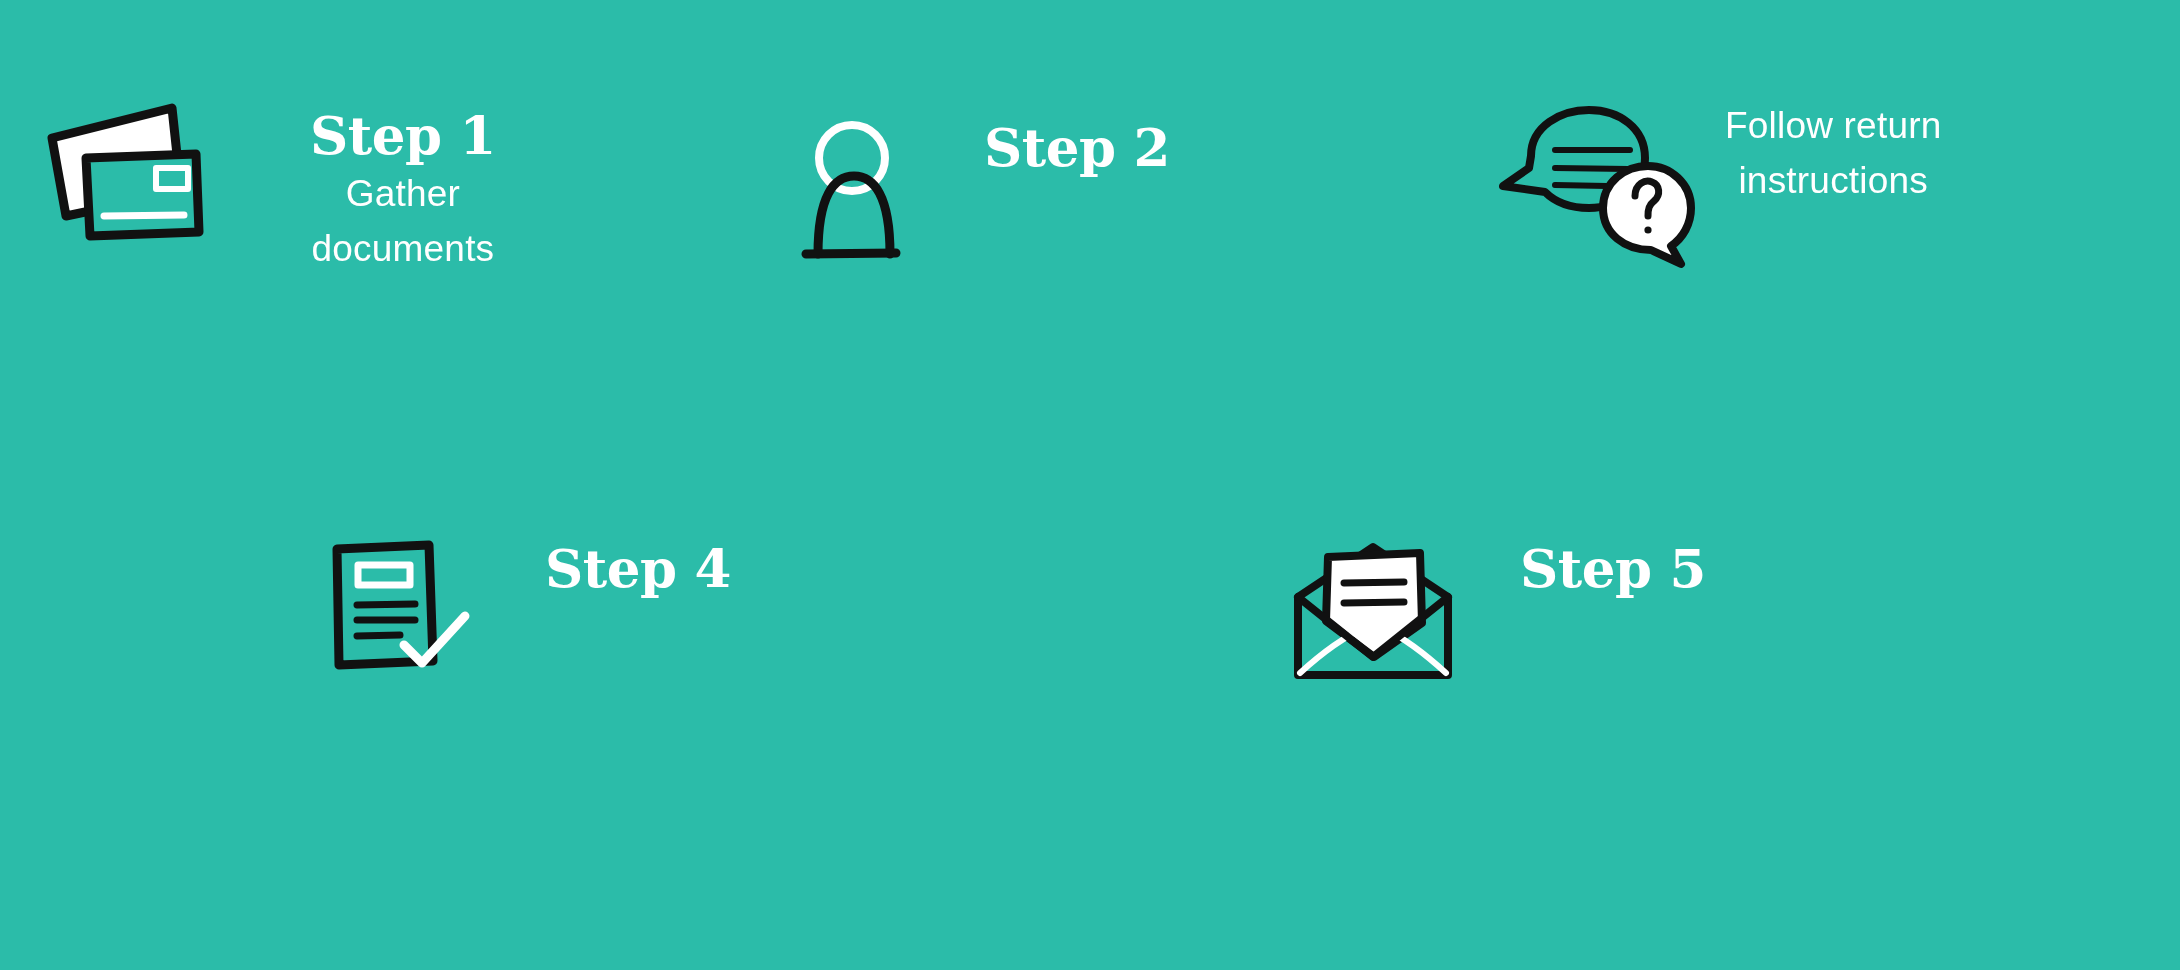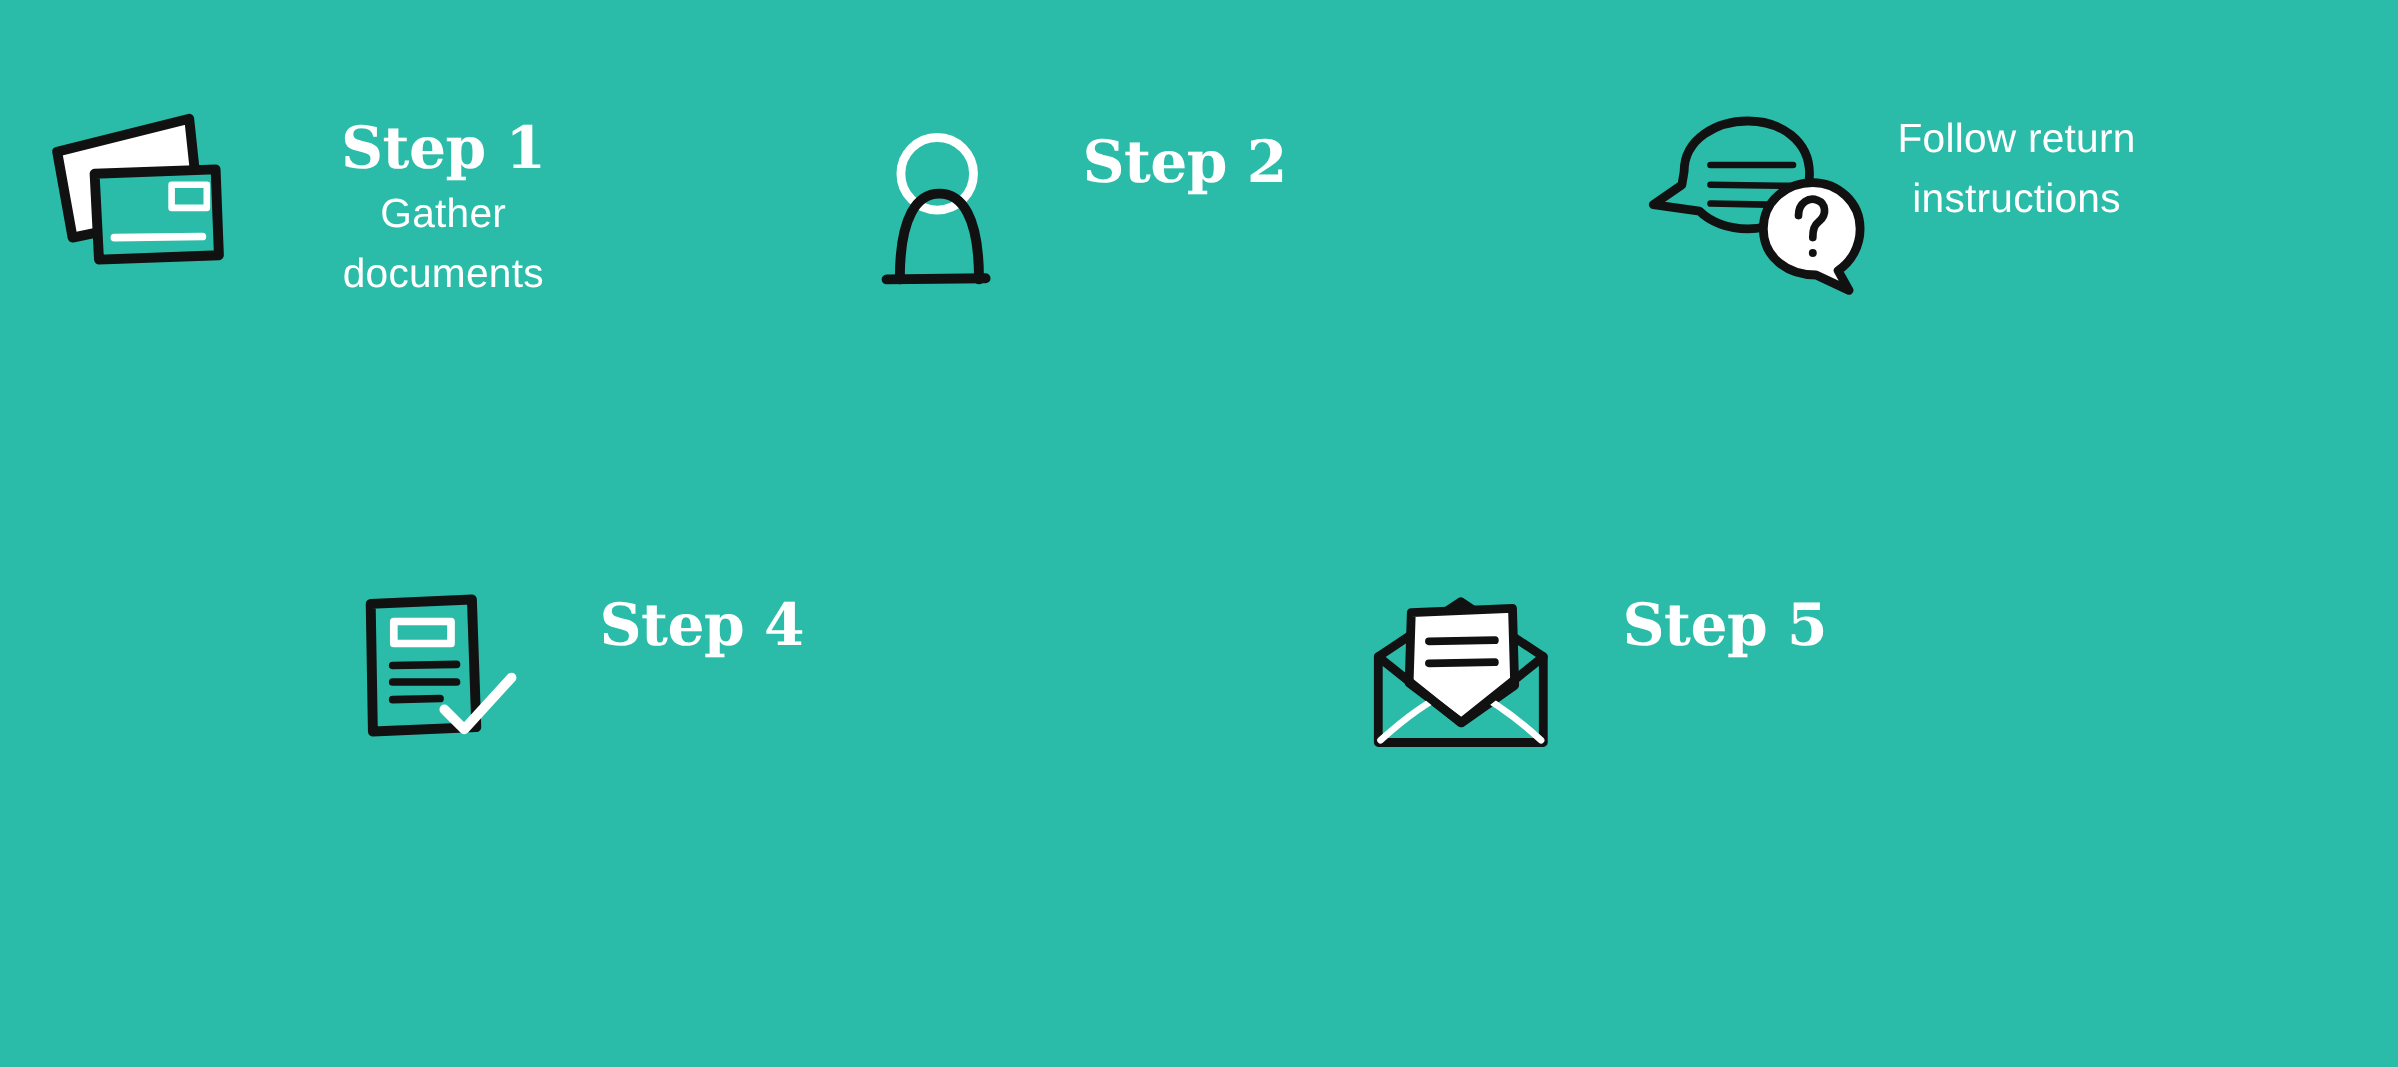--- a/index.html
+++ b/index.html
@@ -63,21 +63,21 @@
   #step-2 { left: 790px;  top: 96px; }
   #step-2 .step-text { margin-left: 64px; margin-top: 14px; }
 
   #step-3 { left: 1485px; top: 96px; }
   #step-3 .step-text { margin-left: 50px; margin-top: 2px; }
 
   
   #step-4 { left: 325px;  top: 535px; }
   #step-4 .step-text { margin-left: 60px; margin-top: 2px; }
 
-  #step-5 { left: 1245px; top: 535px; }
+  #step-5 { left: 1290px; top: 535px; }
   #step-5 .step-text { margin-left: 60px; margin-top: 2px; }
 
   .step-title-row1 { padding-top: 6px; }
 
   svg { display: block; overflow: visible; }
 </style>
 </head>
 <body>
 
 <div id="canvas" style="background: rgb(43, 188, 169);">

